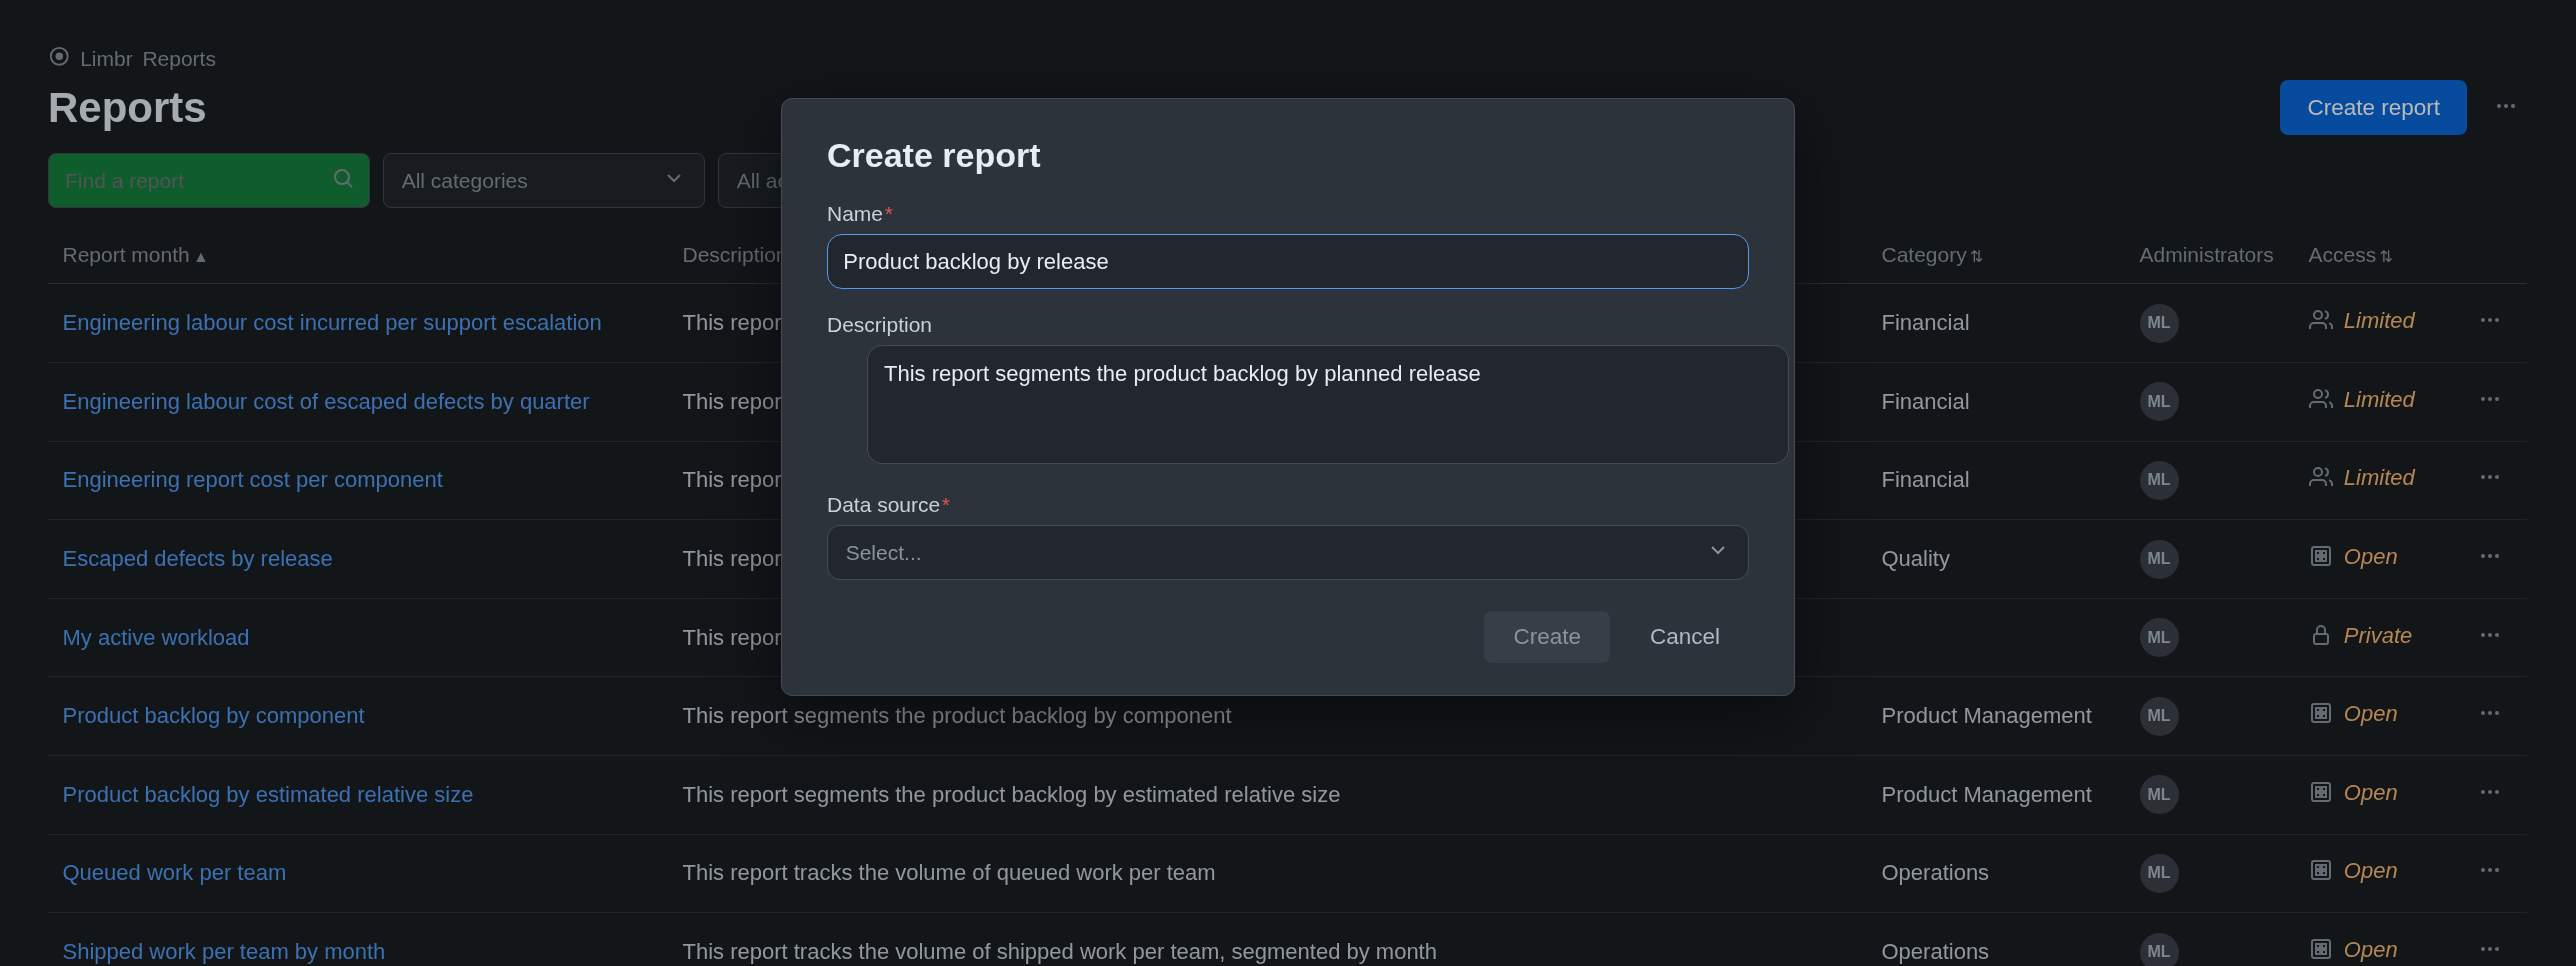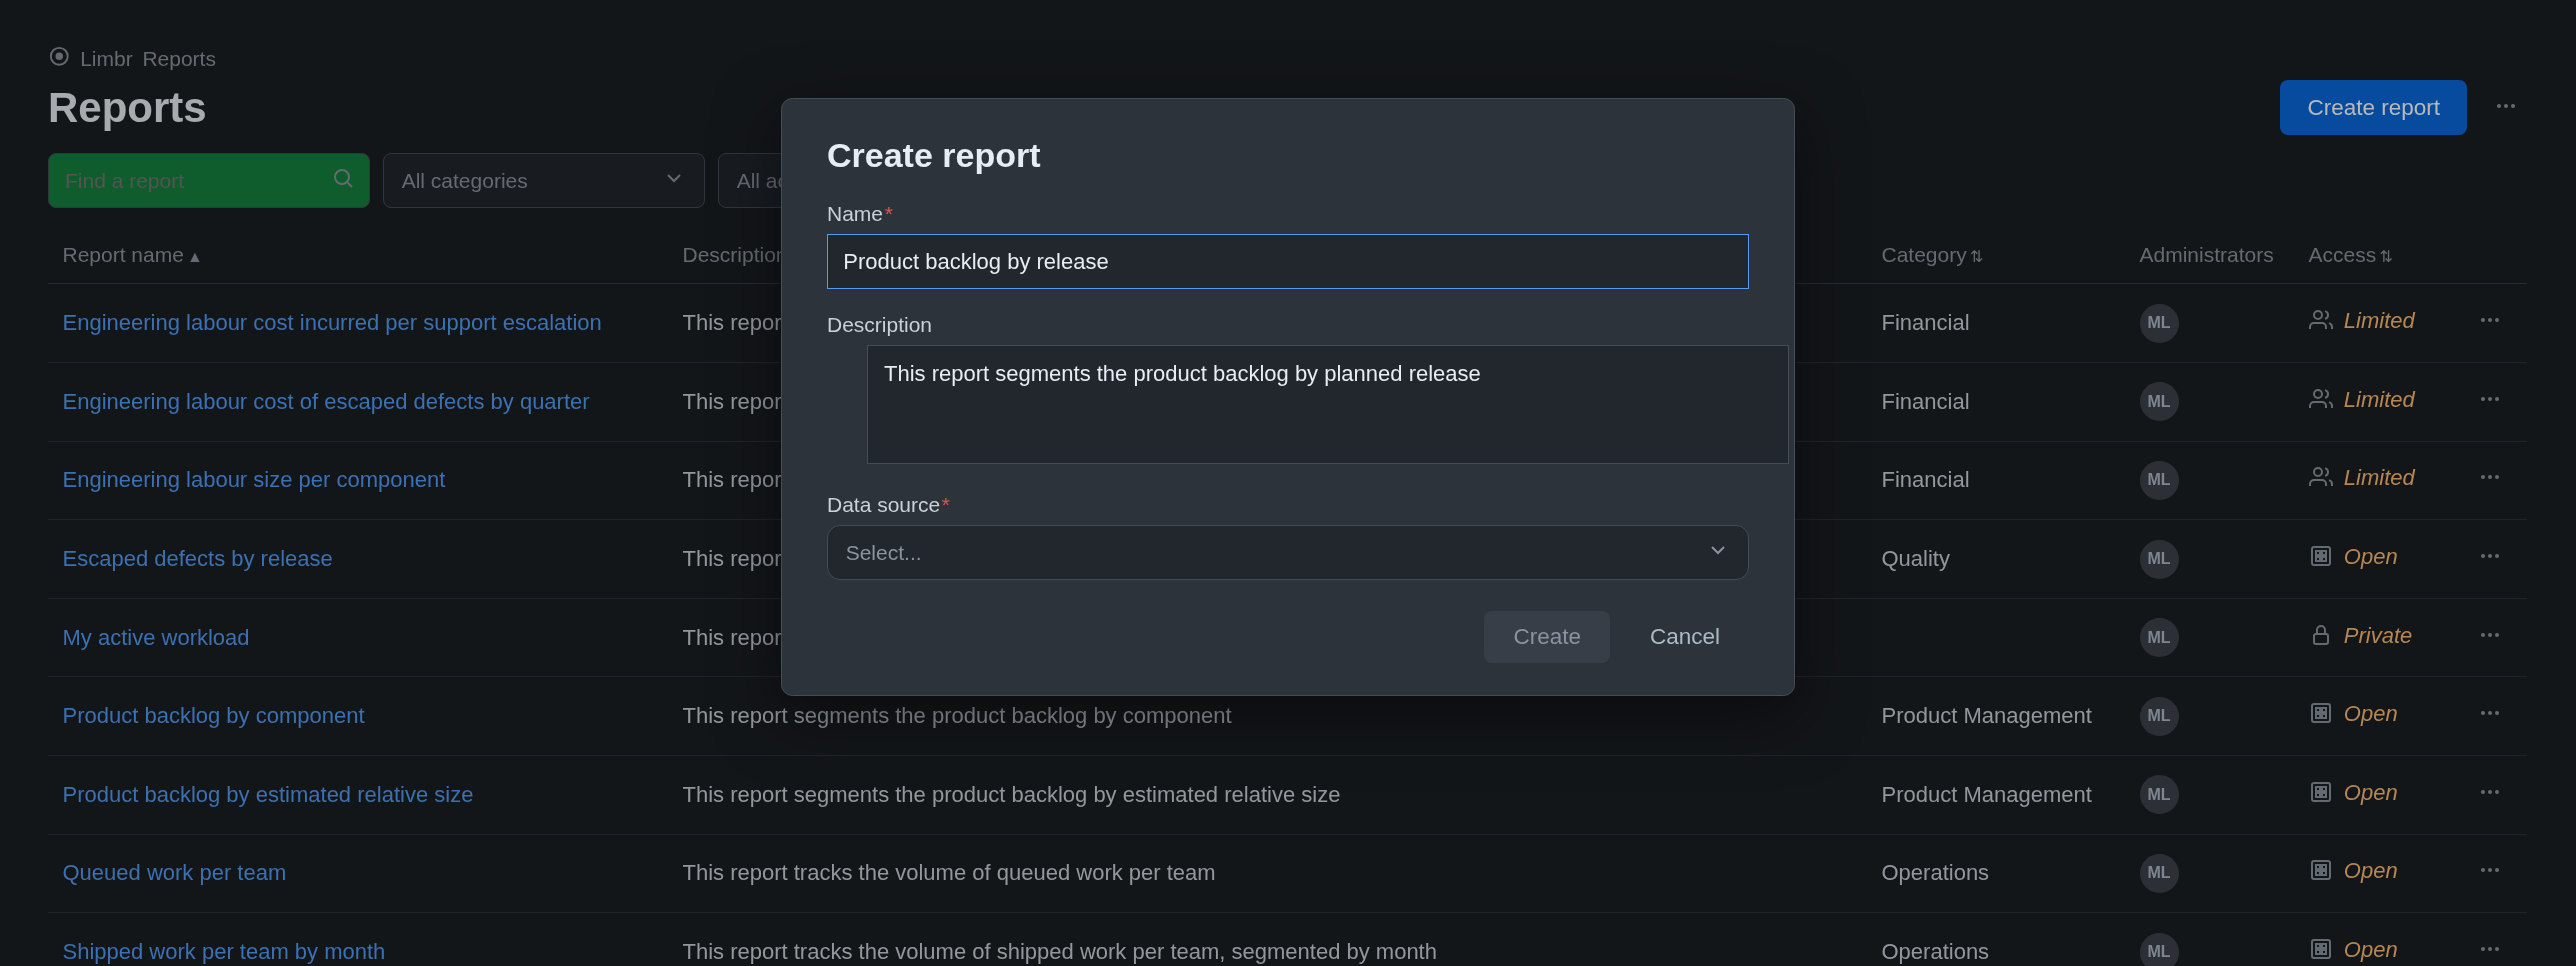--- a/index.html
+++ b/index.html
@@ -103,21 +103,21 @@
     background: #2d333b; border: 0.8px solid #444c56; border-radius: 11.3px;
     padding: 37px 45px 32px;
     box-shadow: 0 19.3px 64px rgba(0,0,0,0.5);
   }
   .modal h2 { font-size: 34px; font-weight: 600; color: #e6edf3; margin-bottom: 27px; }
   .field { margin-bottom: 24px; }
   .field-label { display: block; font-size: 21px; color: #c9d1d9; margin-bottom: 8px; }
   .field-label .req { color: #e5534b; margin-left: 1.6px; }
   .field input[type=text], .field textarea {
     width: 100%; background: #22272e; border: 0.8px solid #444c56;
-    border-radius: 0; padding: 14.5px 16px;
+    border-radius: 15px; padding: 14.5px 16px;
     color: #e6edf3; font-size: 22px; font-family: inherit; outline: none;
   }
   .field input.focused { border: 1.6px solid #539bf5; padding: 13.7px 15.3px; }
   .field textarea { height: 119px; resize: none; margin-left: 40px; }
   .field .modal-select {
     width: 100%; height: 55px; background: #22272e;
     border: 0.8px solid #444c56; border-radius: 13px;
     display: flex; align-items: center; justify-content: space-between;
     padding: 0 17.7px; color: #8b949e; cursor: pointer;
   }
@@ -194,21 +194,21 @@
   <colgroup>
     <col class="c-name">
       <col class="c-desc">
       <col class="c-cat">
       <col class="c-adm">
       <col class="c-acc">
       <col class="c-act">
   </colgroup>
   <thead>
     <tr>
-      <th><span>Report name</span><span class="sort">▲</span></th>
+      <th><span>Report month</span><span class="sort">▲</span></th>
       <th><span>Description</span></th>
       <th><span>Category</span><span class="sort">⇅</span></th>
       <th><span>Administrators</span></th>
       <th><span>Access</span><span class="sort">⇅</span></th>
       <th></th>
     </tr>
   </thead>
   <tbody id="tbody">
       <tr>
     <td class="link">Engineering labour cost incurred per support escalation</td>
@@ -256,21 +256,21 @@
       <span class="row-ellipsis">
         <svg class="i" viewBox="0 0 24 24" fill="#8b949e">
               <circle cx="5" cy="12" r="2"></circle>
               <circle cx="12" cy="12" r="2"></circle>
               <circle cx="19" cy="12" r="2"></circle>
             </svg>
       </span>
     </td>
       </tr>
       <tr>
-    <td class="link">Engineering labour size per component</td>
+    <td class="link">Engineering report cost per component</td>
     <td>This report tracks the engineering labour cost per component</td>
     <td>Financial</td>
     <td><span class="admin-chip">ML</span></td>
     <td>
       <span class="access-cell">
         <span><svg viewBox="0 0 24 24" fill="none" stroke="#8b949e" stroke-width="2">
                 <path d="M17 21v-2a4 4 0 0 0-4-4H5a4 4 0 0 0-4 4v2"></path>
                 <circle cx="9" cy="7" r="4"></circle>
                 <path d="M23 21v-2a4 4 0 0 0-3-3.87"></path>
                 <path d="M16 3.13a4 4 0 0 1 0 7.75"></path>

